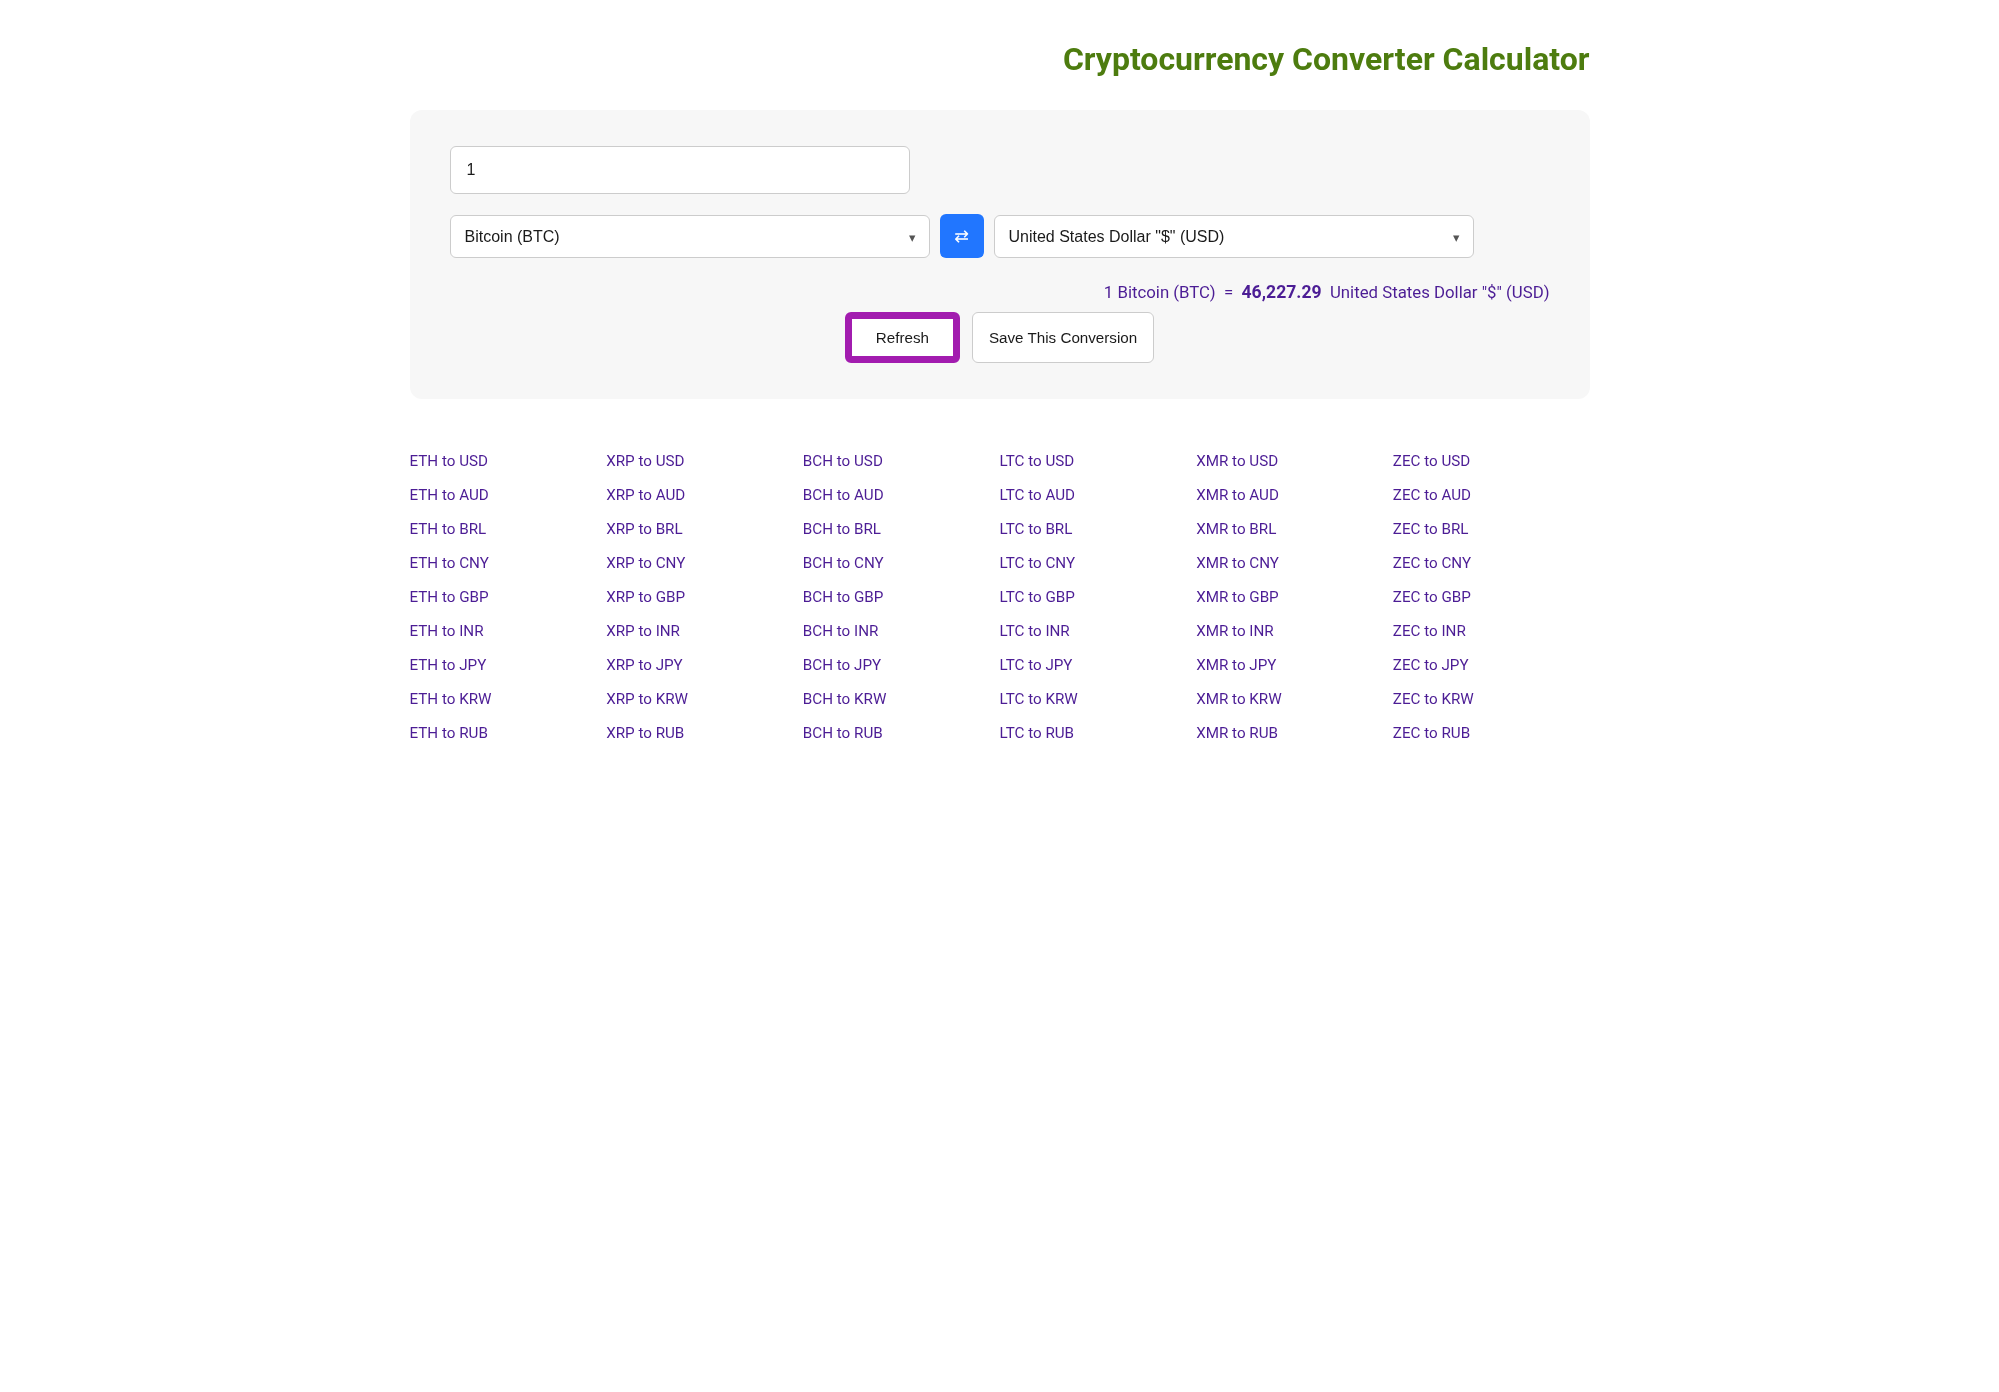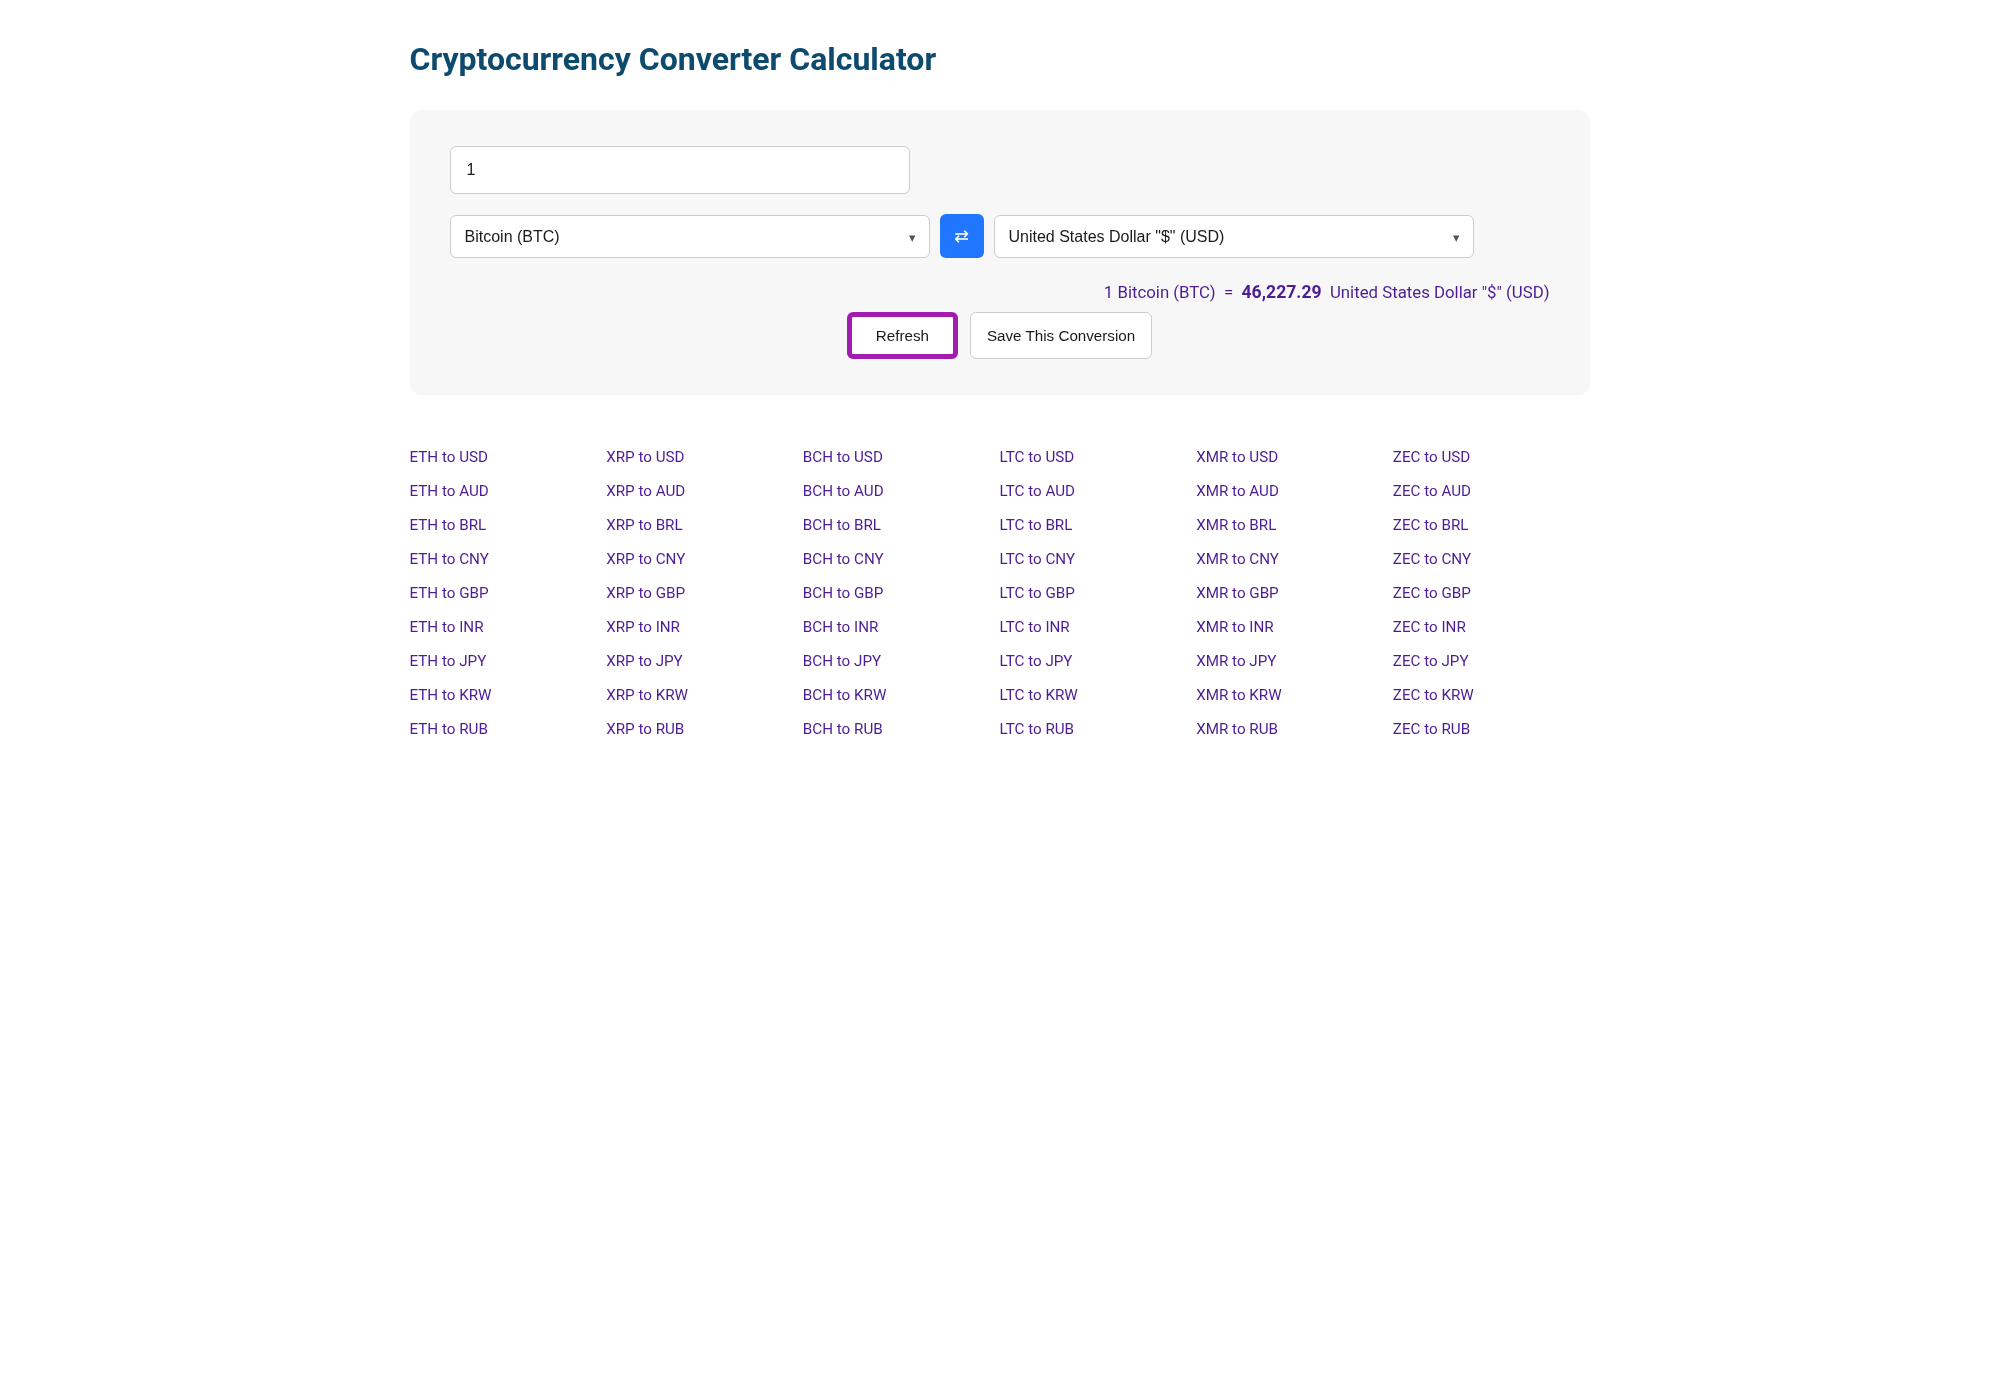--- a/index.html
+++ b/index.html
@@ -15,24 +15,24 @@
       min-height: 100vh;
     }
 
     .page-container {
       max-width: 1300px;
       margin: 0 auto;
       padding: 40px 60px;
     }
 
     .page-title {
-      text-align: left;
+      text-align: right;
       font-size: 2rem;
       font-weight: 700;
-      color: #0c4a6e;
+      color: #4d7c0f;
       margin-bottom: 32px;
     }
 
     .converter-card {
       background: #f7f7f7;
       border-radius: 12px;
       padding: 36px 40px 36px 40px;
       margin-bottom: 48px;
     }
 
@@ -112,21 +112,21 @@
 
     .actions-row {
       display: flex;
       justify-content: center;
       gap: 12px;
     }
 
     .btn-refresh {
       padding: 10px 24px;
       font-size: 0.95rem;
-      border: 5px solid #a21caf;
+      border: 7px solid #a21caf;
       border-radius: 6px;
       background: #fff;
       color: #1a1a1a;
       cursor: pointer;
     }
 
     .btn-save {
       padding: 10px 16px;
       font-size: 0.95rem;
       border: 1px solid #ccc;

